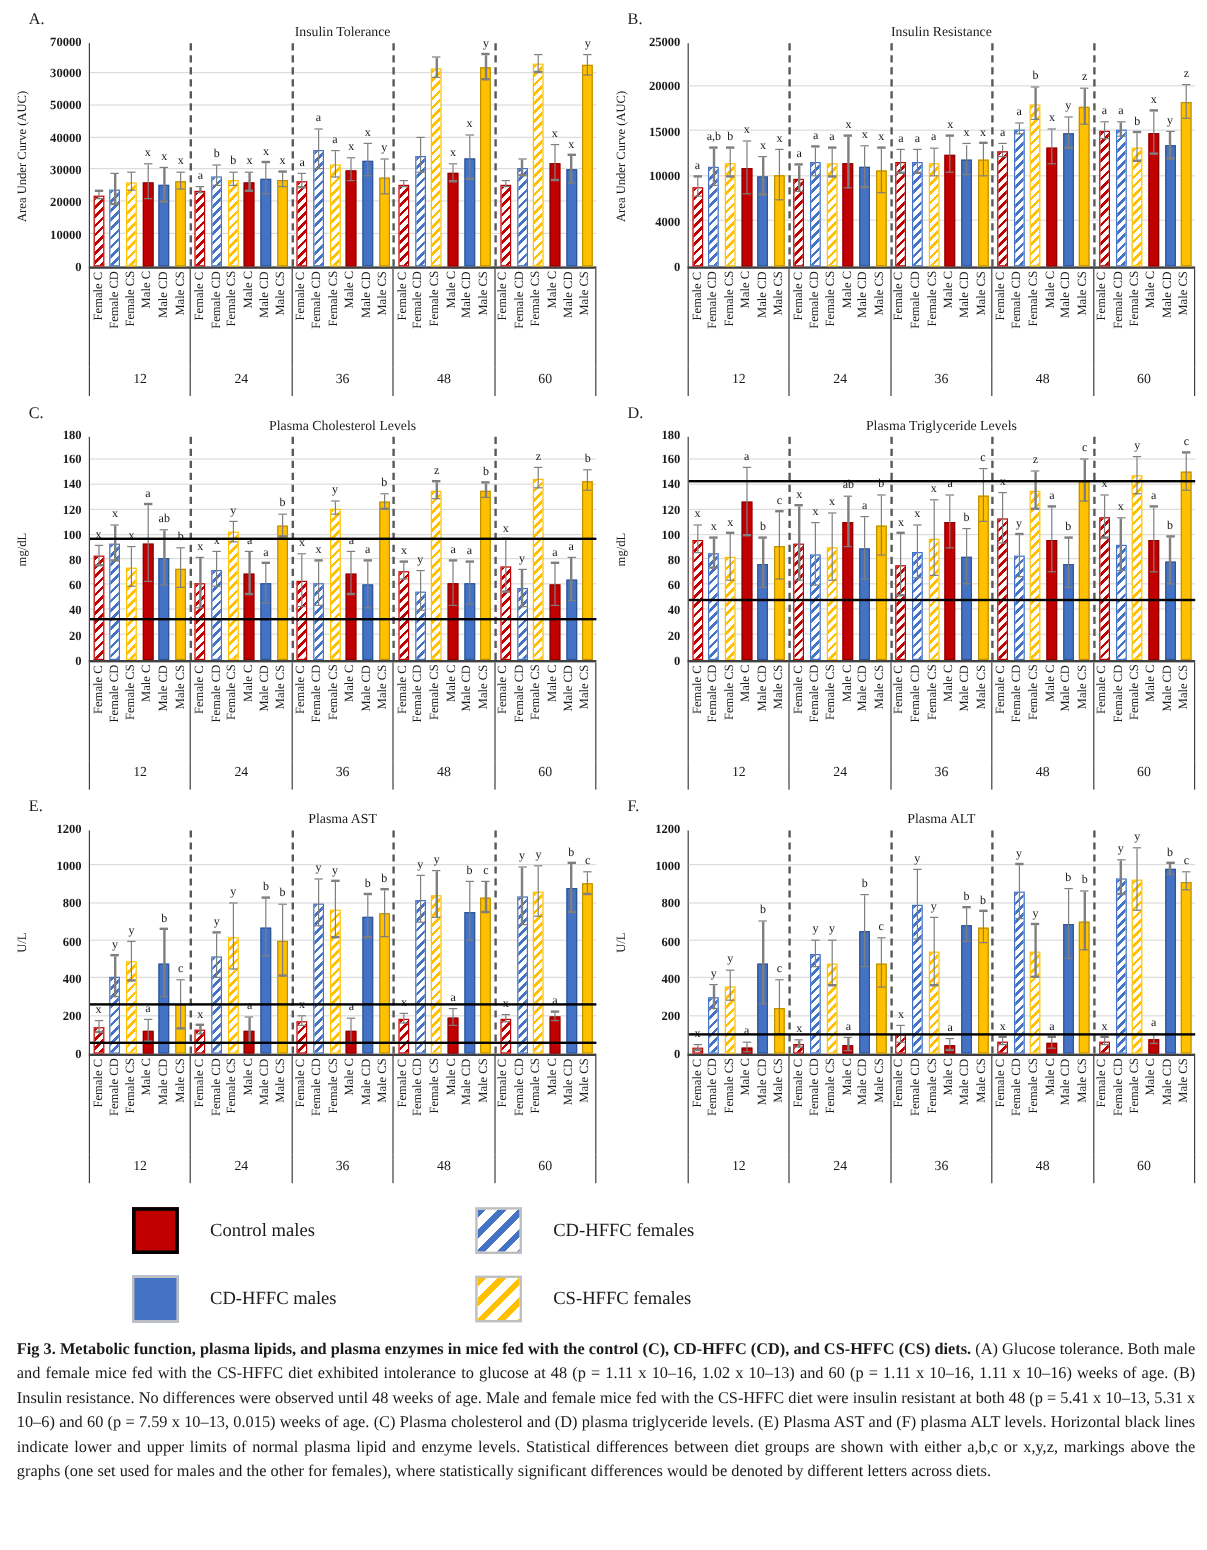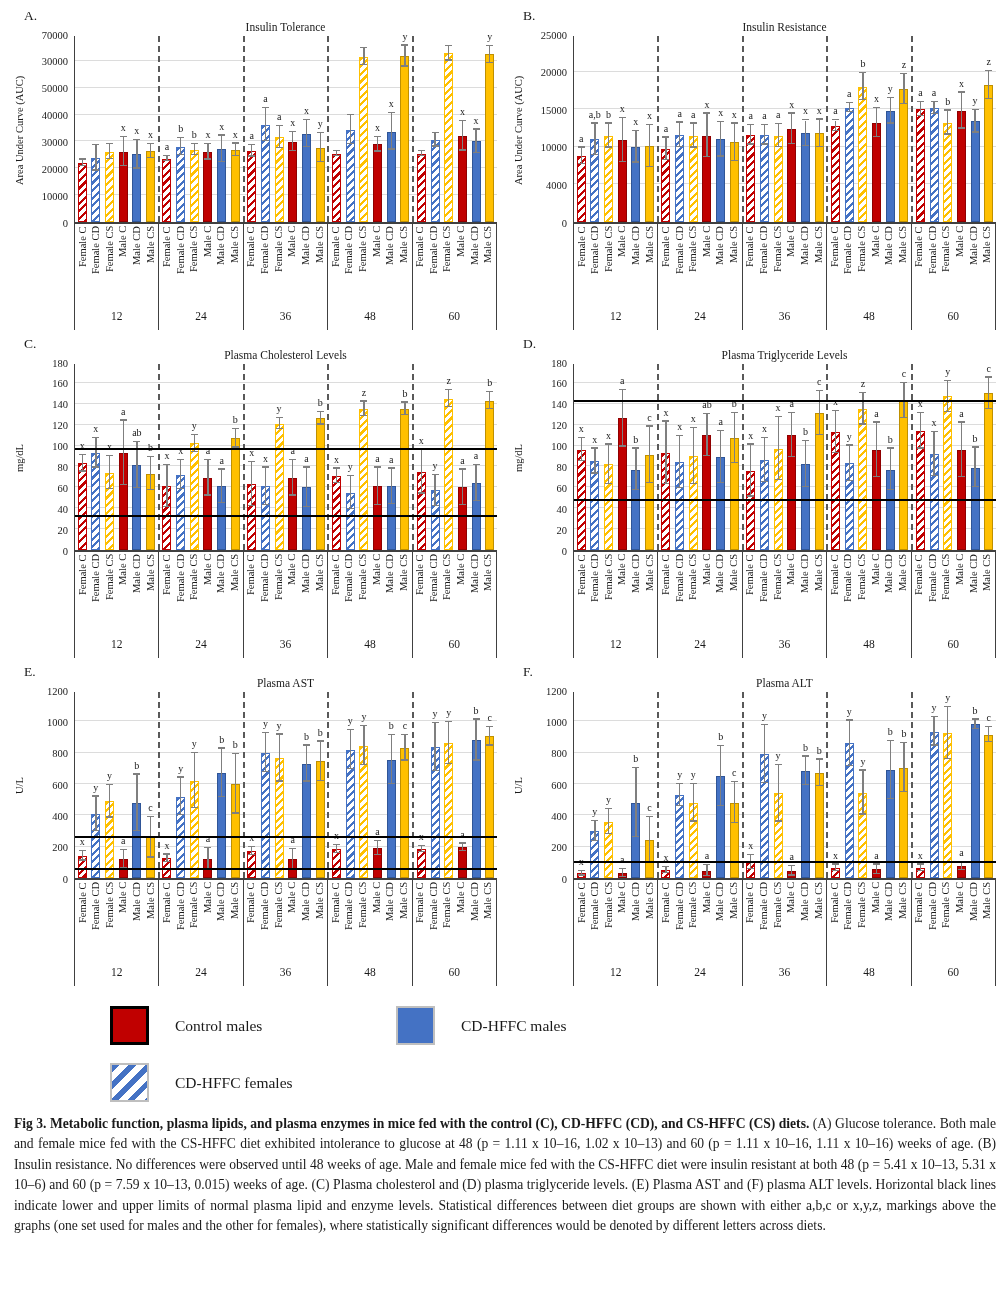--- a/index.html
+++ b/index.html
@@ -5,21 +5,21 @@
   html,body{margin:0;padding:0;background:#fff;}
   body{width:1006px;font-family:"Liberation Serif",serif;color:#1a1a1a;}
   .page{padding:6px 10px 8px 14px;}
   .charts-grid{display:grid;grid-template-columns:1fr 1fr;column-gap:16px;row-gap:4px;}
   .chart{position:relative;padding-top:15px;}
   .panel-label{position:absolute;top:2px;left:10px;font-size:13.5px;}
   .chart-title{text-align:center;font-size:11.5px;padding-left:60px;margin-bottom:3px;}
   .chart-body{display:grid;grid-template-columns:15px 45px 1fr;grid-template-rows:188px 82px 24px;}
   .ylab{grid-column:1;grid-row:1;writing-mode:vertical-rl;transform:rotate(180deg);text-align:center;font-size:10.5px;}
   .yticks{grid-column:2;grid-row:1;position:relative;font-size:10.5px;}
-  .ytick{position:absolute;right:6px;line-height:1;}
+  .ytick{position:absolute;right:6px;line-height:1;font-weight:bold;}
   .plot{grid-column:3;grid-row:1;position:relative;border-left:1.5px solid #404040;border-bottom:2px solid #404040;}
   .gridline{position:absolute;left:0;right:0;height:1px;background:#dcdcdc;z-index:0;}
   .refline{position:absolute;left:0;right:0;height:2px;background:#000;z-index:5;}
   .bargroups{display:flex;height:100%;position:relative;z-index:1;}
   .bargroup{flex:1;display:flex;justify-content:space-evenly;align-items:flex-end;position:relative;}
   .bargroup.sep{border-right:2px dashed #595959;}
   .slot{width:13px;height:100%;position:relative;display:flex;align-items:flex-end;justify-content:center;}
   .bar{width:9px;box-sizing:border-box;z-index:2;}
   .bar.red-solid{background:#C00000;border:1px solid #8f0000;}
   .bar.blue-solid{background:#4472C4;border:1px solid #2f5597;}
@@ -1828,24 +1828,28 @@
         </div>
       </div>
   </div>
 
   <div class="legend">
       <div class="legend-item">
         <span class="swatch red-solid"></span>
         <span class="legend-label">Control males</span>
       </div>
       <div class="legend-item">
+        <span class="swatch blue-hatch"></span>
+        <span class="legend-label">CD-HFFC females</span>
+      </div>
+      <div class="legend-item">
         <span class="swatch blue-solid"></span>
         <span class="legend-label">CD-HFFC males</span>
       </div>
       <div class="legend-item">
-        <span class="swatch blue-hatch"></span>
-        <span class="legend-label">CD-HFFC females</span>
+        <span class="swatch yellow-hatch"></span>
+        <span class="legend-label">CS-HFFC females</span>
       </div>
     </div>
 
   <p class="caption"><b>Fig 3. Metabolic function, plasma lipids, and plasma enzymes in mice fed with the control (C), CD-HFFC (CD), and CS-HFFC (CS) diets.</b><span> (A) Glucose tolerance. Both male and female mice fed with the CS-HFFC diet exhibited intolerance to glucose at 48 (p = 1.11 x 10–16, 1.02 x 10–13) and 60 (p = 1.11 x 10–16, 1.11 x 10–16) weeks of age. (B) Insulin resistance. No differences were observed until 48 weeks of age. Male and female mice fed with the CS-HFFC diet were insulin resistant at both 48 (p = 5.41 x 10–13, 5.31 x 10–6) and 60 (p = 7.59 x 10–13, 0.015) weeks of age. (C) Plasma cholesterol and (D) plasma triglyceride levels. (E) Plasma AST and (F) plasma ALT levels. Horizontal black lines indicate lower and upper limits of normal plasma lipid and enzyme levels. Statistical differences between diet groups are shown with either a,b,c or x,y,z, markings above the graphs (one set used for males and the other for females), where statistically significant differences would be denoted by different letters across diets.</span></p>
 
 </div>
 
 </body></html>

